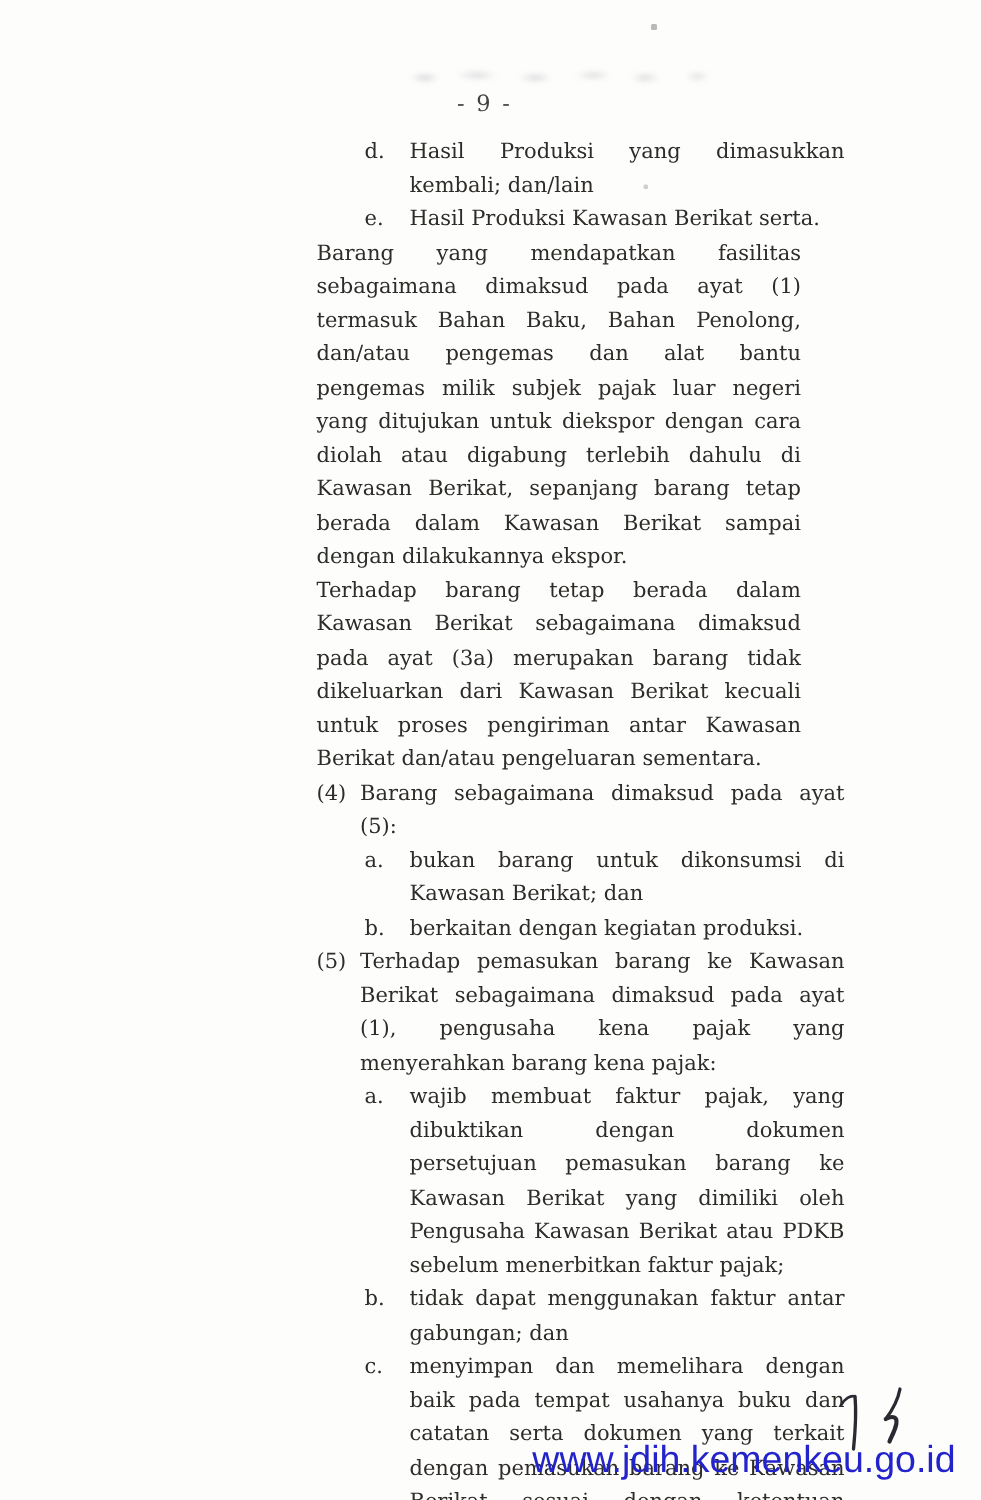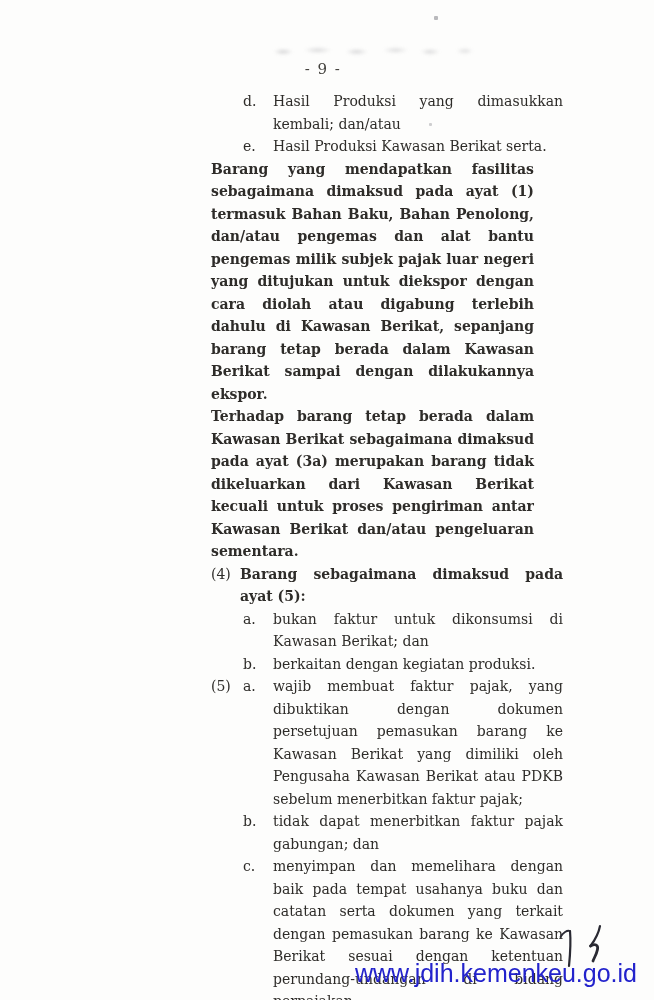--- a/index.html
+++ b/index.html
@@ -61,21 +61,21 @@
     font-size:14px;
     line-height:22.5px;
   }
   .intro-list{margin-left:32px;width:321px;}
   .subrow{display:flex;}
   .sub-marker{flex:none;width:30px;}
   .sub-text{flex:none;width:290px;text-align:justify;}
   .clause{display:flex;}
   .clause-marker{flex:none;width:29px;}
   .clause-body{flex:none;width:324px;}
-  .clause-text{text-align:justify;width:323px;font-weight:bold;}
+  .clause-text{text-align:justify;width:323px;}
   .clause-body .subrow{margin-left:3px;}
   .pen-marks{
     position:absolute;
     left:548px;
     top:920px;
     width:70px;
     height:60px;
   }
   .footer-url{
     position:absolute;
@@ -94,21 +94,21 @@
   <div class="ghost-smudge"></div>
   <div class="speck speck-1"></div>
   <div class="speck speck-2"></div>
 
   <div class="page-number">- 9 -</div>
 
   <div class="content">
     <div class="intro-list">
         <div class="subrow">
           <span class="sub-marker">d.</span>
-          <span class="sub-text">Hasil Produksi yang dimasukkan kembali; dan/atau</span>
+          <span class="sub-text">Hasil Produksi yang dimasukkan kembali; dan/lain</span>
         </div>
         <div class="subrow">
           <span class="sub-marker">e.</span>
           <span class="sub-text">Hasil Produksi Kawasan Berikat serta.</span>
         </div>
       </div>
     <div class="clause-list">
         <div class="clause">
           <div class="clause-body">
             <div class="clause-text">Barang yang mendapatkan fasilitas sebagaimana dimaksud pada ayat (1) termasuk Bahan Baku, Bahan Penolong, dan/atau pengemas dan alat bantu pengemas milik subjek pajak luar negeri yang ditujukan untuk diekspor dengan cara diolah atau digabung terlebih dahulu di Kawasan Berikat, sepanjang barang tetap berada dalam  Kawasan Berikat sampai dengan dilakukannya ekspor.</div>
@@ -118,38 +118,39 @@
           <div class="clause-body">
             <div class="clause-text">Terhadap barang tetap berada dalam Kawasan Berikat sebagaimana dimaksud pada ayat (3a) merupakan    barang tidak dikeluarkan dari Kawasan Berikat kecuali untuk proses pengiriman antar Kawasan Berikat dan/atau pengeluaran sementara.</div>
           </div>
         </div>
         <div class="clause">
           <span class="clause-marker">(4)</span>
           <div class="clause-body">
             <div class="clause-text">Barang sebagaimana dimaksud pada ayat (5):</div>
             <div class="subrow">
               <span class="sub-marker">a.</span>
-              <span class="sub-text">bukan faktur untuk dikonsumsi di Kawasan Berikat; dan</span>
+              <span class="sub-text">bukan barang untuk dikonsumsi di Kawasan Berikat; dan</span>
             </div>
             <div class="subrow">
               <span class="sub-marker">b.</span>
               <span class="sub-text">berkaitan dengan kegiatan produksi.</span>
             </div>
           </div>
         </div>
         <div class="clause">
           <span class="clause-marker">(5)</span>
           <div class="clause-body">
+            <div class="clause-text">Terhadap pemasukan barang ke Kawasan Berikat sebagaimana dimaksud pada ayat (1), pengusaha kena pajak yang menyerahkan barang kena pajak:</div>
             <div class="subrow">
               <span class="sub-marker">a.</span>
               <span class="sub-text">wajib membuat faktur pajak, yang dibuktikan dengan dokumen persetujuan pemasukan barang ke Kawasan Berikat yang dimiliki oleh Pengusaha Kawasan Berikat atau PDKB sebelum menerbitkan faktur pajak;</span>
             </div>
             <div class="subrow">
               <span class="sub-marker">b.</span>
-              <span class="sub-text">tidak dapat menerbitkan faktur pajak gabungan; dan</span>
+              <span class="sub-text">tidak dapat menggunakan faktur antar gabungan; dan</span>
             </div>
             <div class="subrow">
               <span class="sub-marker">c.</span>
               <span class="sub-text">menyimpan dan memelihara dengan baik pada tempat usahanya buku dan catatan serta dokumen yang terkait dengan pemasukan barang ke Kawasan Berikat sesuai dengan ketentuan perundang-undangan di bidang perpajakan.</span>
             </div>
           </div>
         </div>
       </div>
   </div>
 

